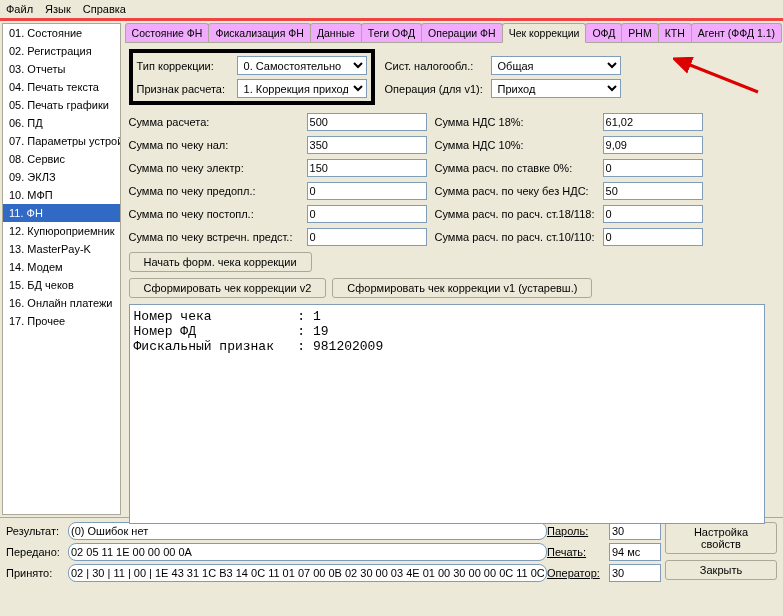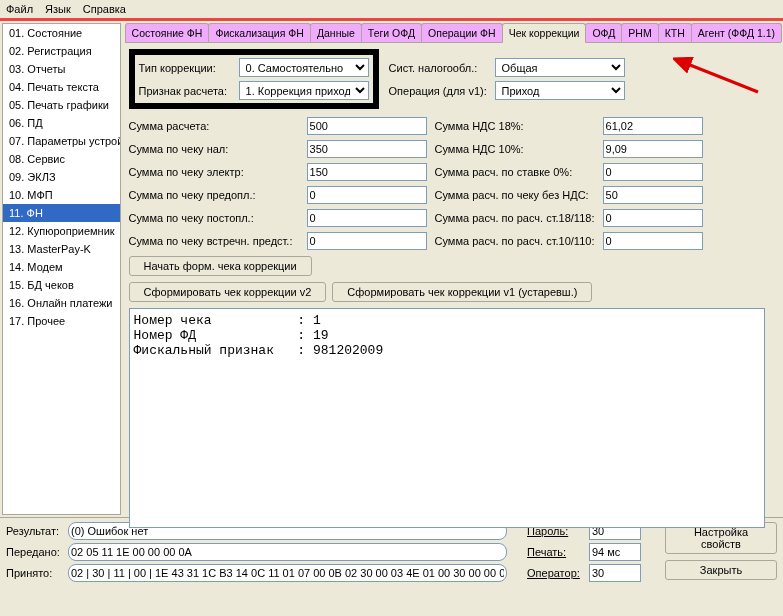--- a/index.html
+++ b/index.html
@@ -86,21 +86,21 @@
 select, input[type=text] {
   font-family: inherit;
   font-size: 11px;
   border: 1px solid #7f9db9;
   background: #fff;
   height: 18px;
   padding: 0 2px;
 }
 select { height: 19px; }
 .highlight-box {
-  border: 6px solid #000000;
+  border: 4px solid #000000;
   padding: 3px 4px;
   display: inline-block;
 }
 .form-grid {
   display: grid;
   grid-template-columns: 170px 120px 160px 100px;
   gap: 5px 8px;
   align-items: center;
   margin-top: 8px;
 }
@@ -267,21 +267,21 @@
       </div>
 
       <div class="log">Номер чека           : 1
 Номер ФД             : 19
 Фискальный признак   : 981202009</div>
     </div>
   </div>
 </div>
 
 <div class="bottom">
-  <div style="display:flex; gap:20px;">
+  <div style="display:flex; gap:0;">
     <div style="flex:1">
       <div class="brow">
         <label>Результат:</label>
         <input class="wide" type="text" value="(0) Ошибок нет" style="">
       </div>
       <div class="brow">
         <label>Передано:</label>
         <input class="wide" type="text" value="02 05 11 1E 00 00 00 0A" style="">
       </div>
       <div class="brow" style="margin-bottom:4px">

